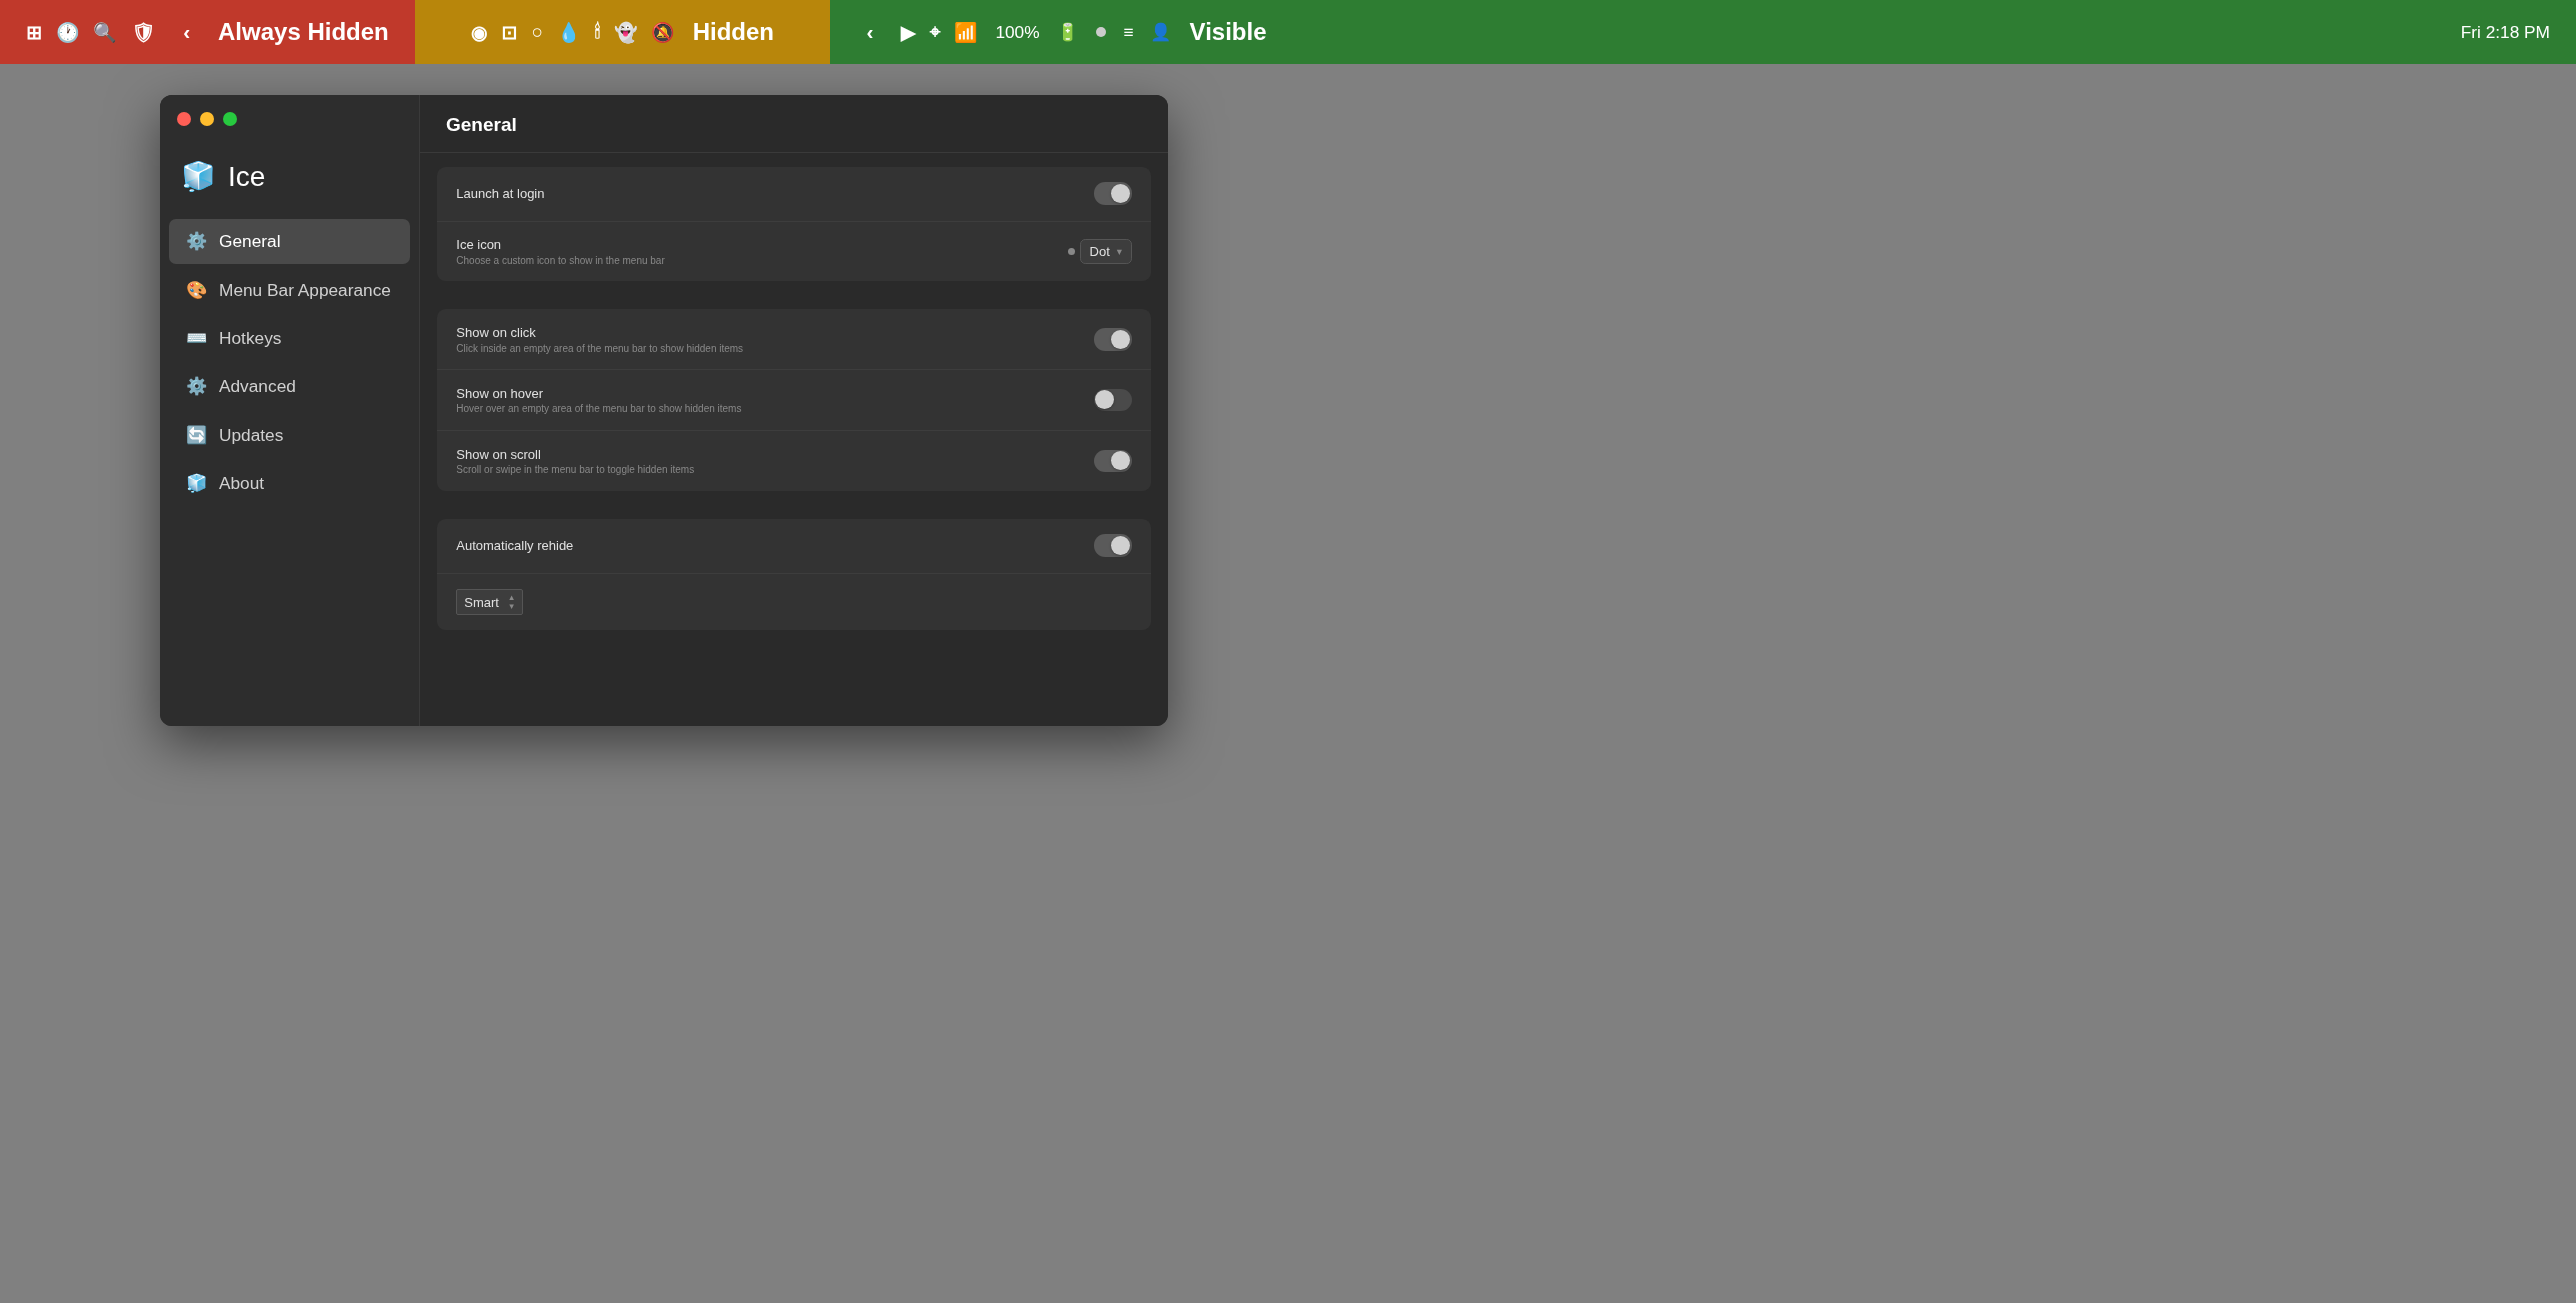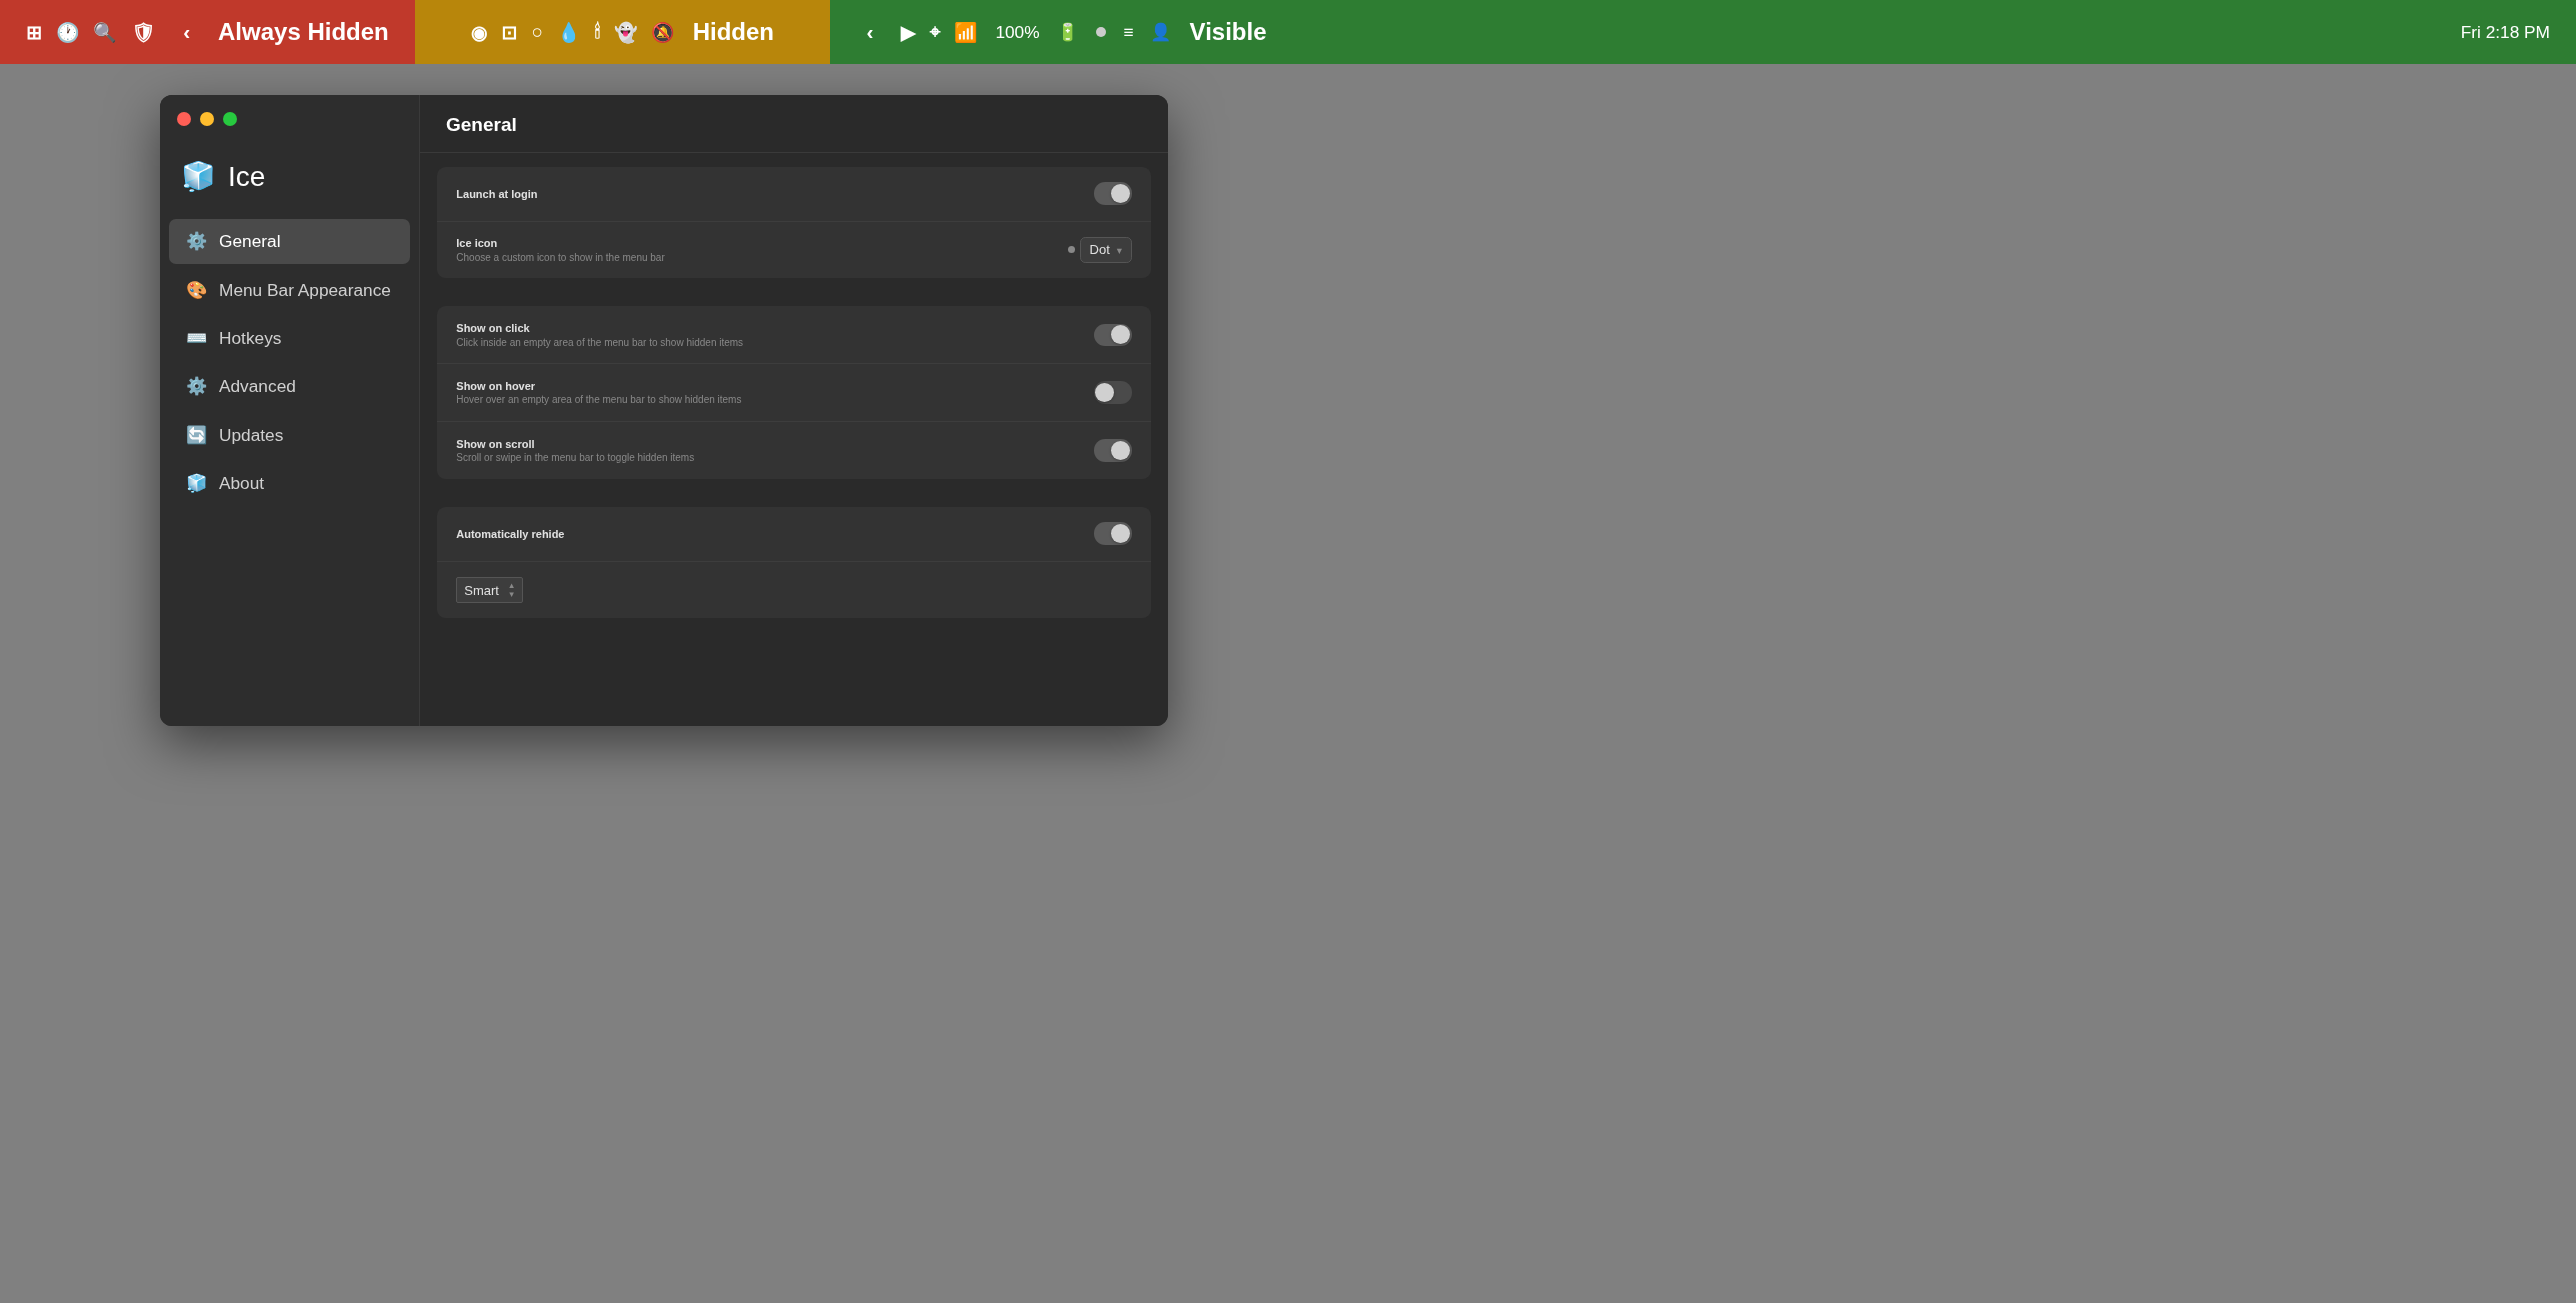--- a/index.html
+++ b/index.html
@@ -196,23 +196,23 @@
 
     .settings-row:last-child {
       border-bottom: none;
     }
 
     .settings-row-content {
       flex: 1;
     }
 
     .settings-row-title {
-      font-size: 11px;
+      font-size: 13px;
       color: #e0e0e0;
-      font-weight: 700;
+      font-weight: 400;
     }
 
     .settings-row-subtitle {
       font-size: 10px;
       color: #888888;
       margin-top: 2.6px;
     }
 
     .settings-row-control {
       display: flex;

